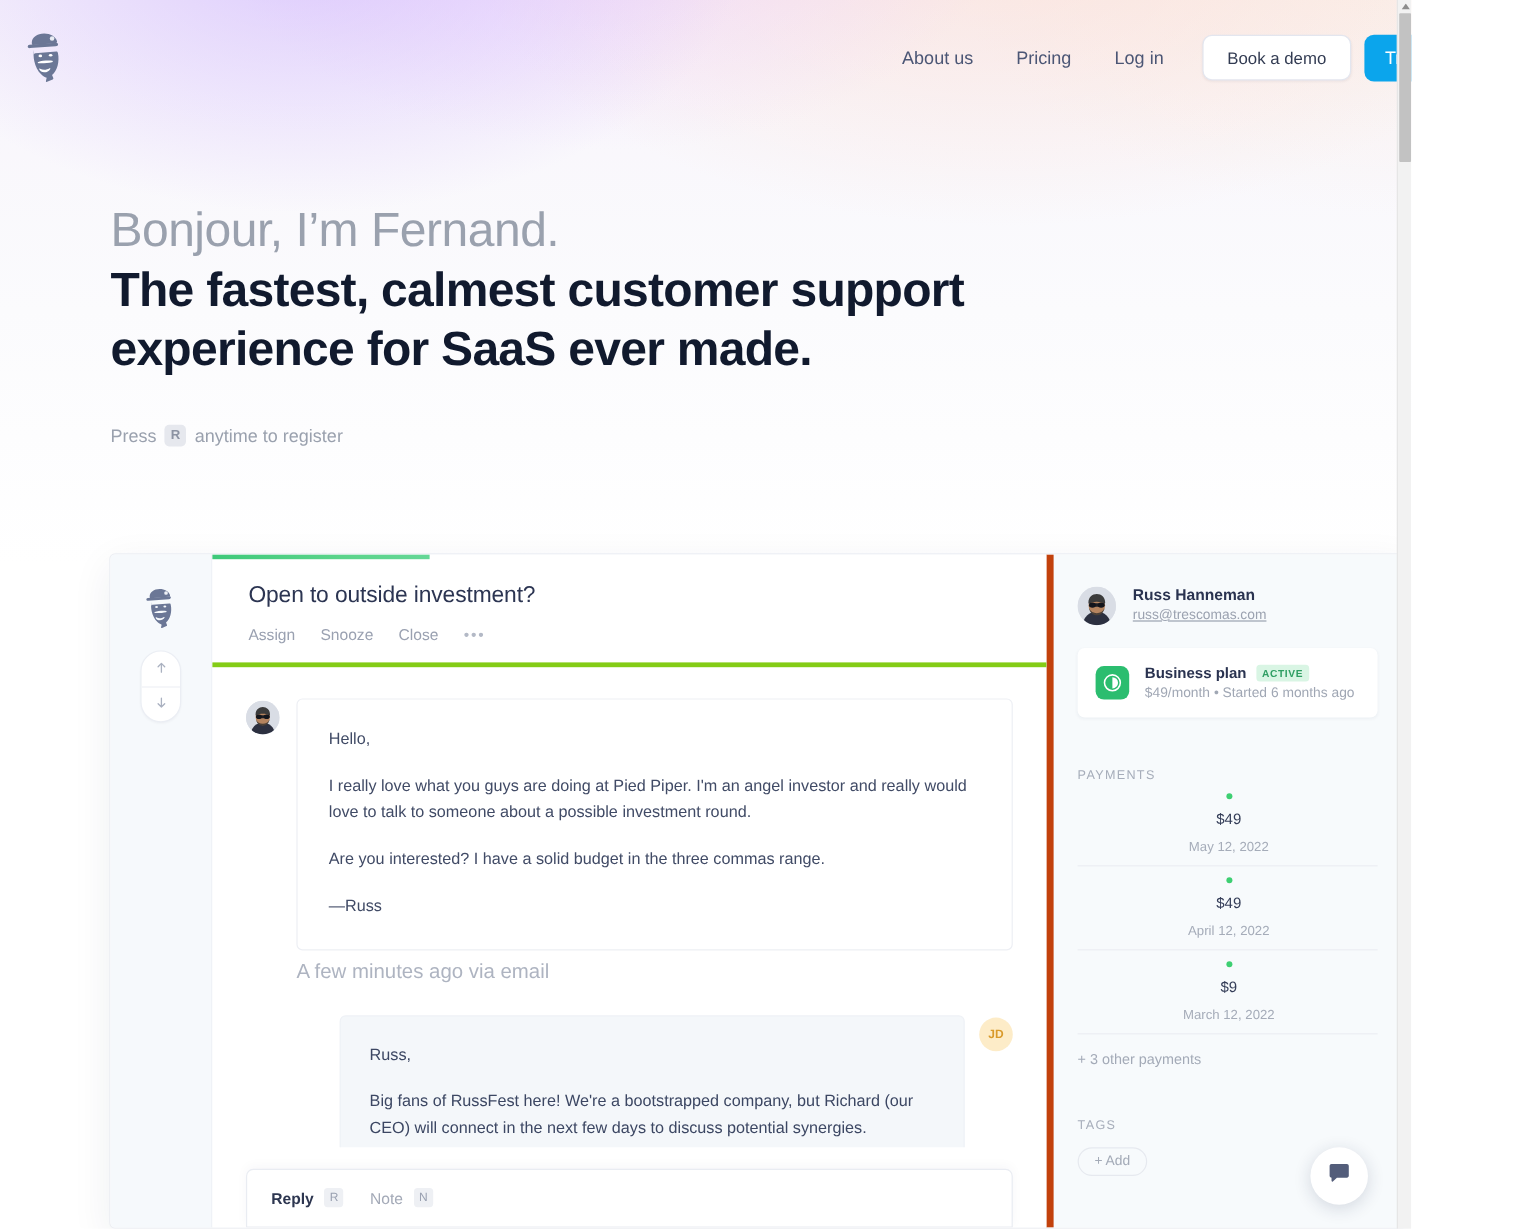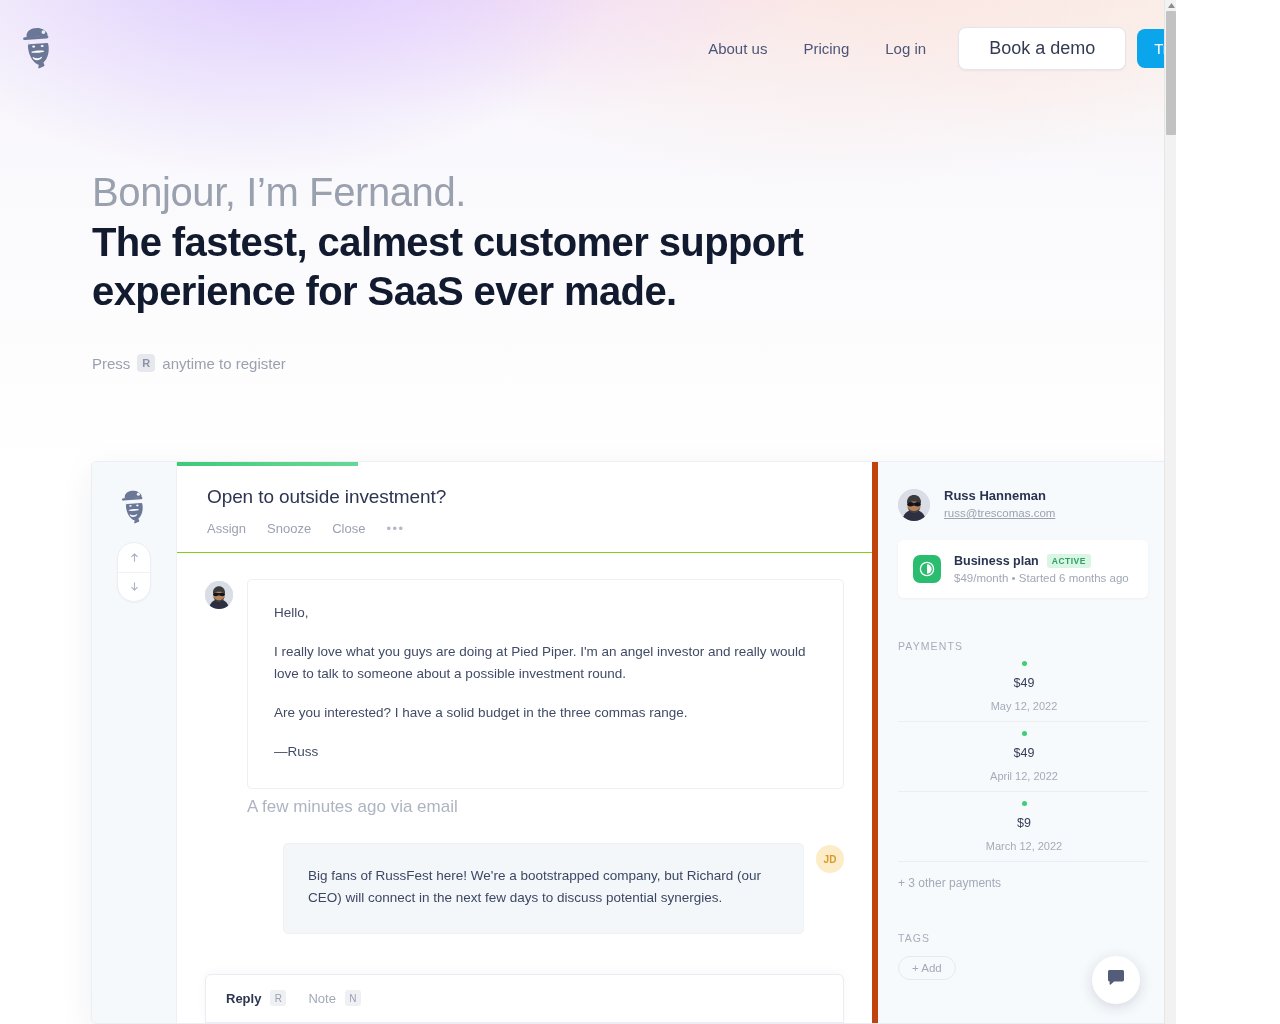--- a/index.html
+++ b/index.html
@@ -56,22 +56,22 @@
     text-decoration: none;
     padding: 8px 18px;
     white-space: nowrap;
   }
   .btn-demo {
     margin-left: 14px;
     background: #ffffff;
     border: 1px solid #e3e6ef;
     border-radius: 8px;
     color: #323b52;
-    font-size: 18px;
-    padding: 10px 30px;
+    font-size: 14px;
+    padding: 10px 20px;
     font-family: "Liberation Sans", sans-serif;
     box-shadow: 0 1px 2px rgba(16,24,40,0.05);
     cursor: pointer;
     white-space: nowrap;
   }
   .btn-try {
     margin-left: 11px;
     background: #0ba5ec;
     border: none;
     border-radius: 8px;
@@ -184,21 +184,21 @@
   .progress {
     position: absolute;
     top: 0; left: 0;
     height: 4px;
     width: 181px;
     background: linear-gradient(90deg, #3ec97a 0%, #5bd48b 60%, #64d796 100%);
     z-index: 3;
   }
   .conv-head {
     padding: 24px 24px 16px 30px;
-    border-bottom: 1px solid #84cc16;
+    border-bottom: 4px solid #84cc16;
   }
   .conv-title {
     font-size: 19px;
     color: #2c3552;
     font-weight: 400;
     letter-spacing: -0.1px;
   }
   .conv-actions {
     margin-top: 13px;
     display: flex;
@@ -564,20 +564,21 @@
             <p>Hello,</p>
             <p>I really love what you guys are doing at Pied Piper. I'm an angel investor and really would love to talk to someone about a possible investment round.</p>
             <p>Are you interested? I have a solid budget in the three commas range.</p>
             <p>—Russ</p>
           </div>
         </div>
         <div class="meta">A few minutes ago via email</div>
 
         <div class="msg-row reply">
           <div class="bubble note">
+            <p>Russ,</p>
             <p>Big fans of RussFest here! We're a bootstrapped company, but Richard (our CEO) will connect in the next few days to discuss potential synergies.</p>
 
           </div>
           <div class="avatar-initials">JD</div>
         </div>
 
       </div>
 
       <div class="composer">
         <div class="composer-tabs">

